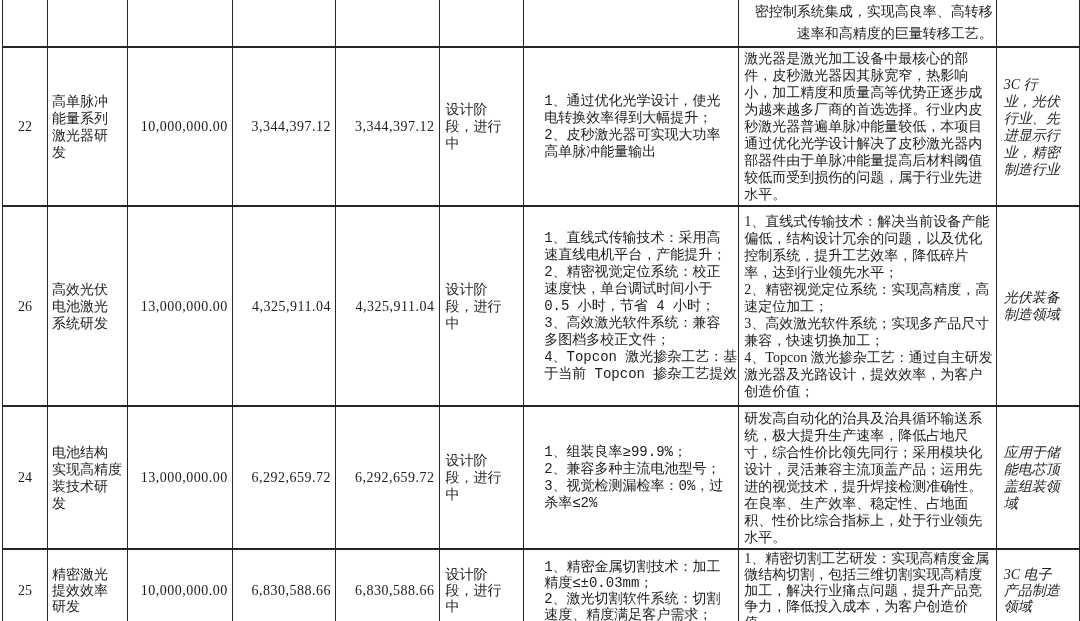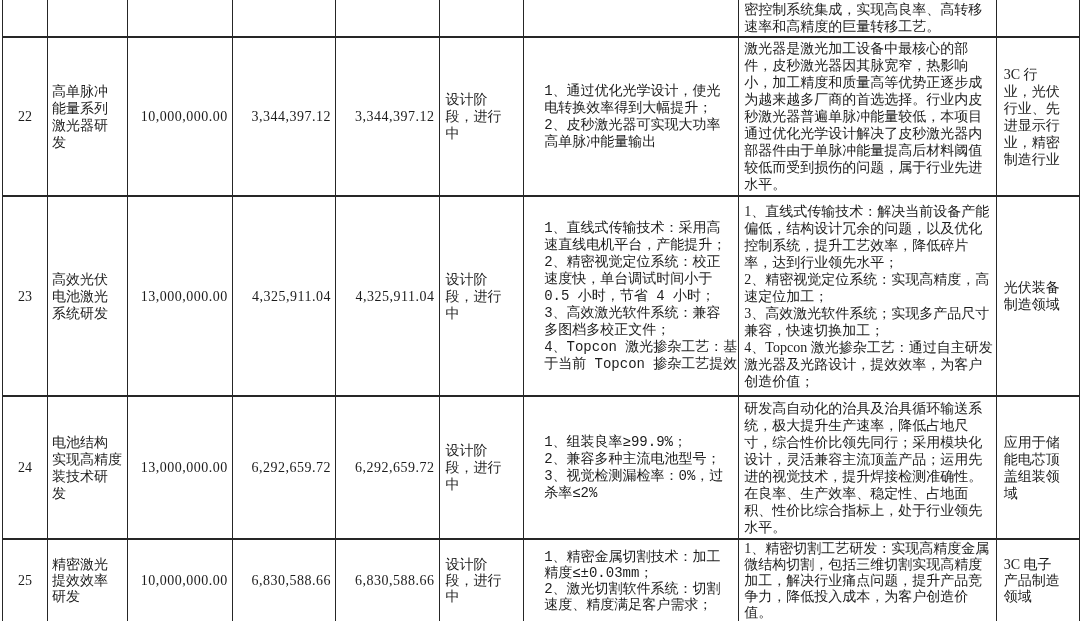--- a/index.html
+++ b/index.html
@@ -22,29 +22,29 @@
     border-top-width: 2px;
     border-bottom-width: 2px;
     vertical-align: middle;
     font-size: 14px;
     line-height: 17px;
     white-space: pre;
     overflow: hidden;
     padding: 1px 3px;
     box-sizing: border-box;
   }
-  tr.r-cut td { border-top: 0; line-height: 17px; }
+  tr.r-cut td { border-top: 0; line-height: 22px; text-align: right; }
   tr.r25 td { line-height: 16px; }
   td.c-no   { text-align: center; }
   td.c-name { padding-left: 4px; }
   td.c-amt  { text-align: right; padding-right: 4px; letter-spacing: 0.5px; margin-top: 28px; }
   td.c-status { padding-left: 6px; margin-left: 25px; }
   td.c-goals  { padding-left: 20px; padding-right: 1px; font-family: Liberation Mono, monospace; }
   td.c-tech   { padding-left: 5px; }
-  td.c-app    { padding-left: 7px; }
+  td.c-app    { padding-left: 7px; font-style: italic; }
 </style>
 </head>
 <body>
 
 <table class="doc-table">
   <colgroup>
     <col style="width:52px">
       <col style="width:80px">
       <col style="width:108px">
     <col style="width:108px">
@@ -95,21 +95,21 @@
 水平。</td>
       <td class="c-app">3C 行
 业，光伏
 行业、先
 进显示行
 业，精密
 制造行业</td>
     </tr>
 
     <tr style="height:200px">
-      <td class="c-no">23</td>
+      <td class="c-no">26</td>
       <td class="c-name">高效光伏
 电池激光
 系统研发</td>
       <td class="c-amt">13,000,000.00</td>
       <td class="c-amt">4,325,911.04</td>
       <td class="c-amt">4,325,911.04</td>
       <td class="c-status">设计阶
 段，进行
 中</td>
       <td class="c-goals">1、直线式传输技术：采用高

